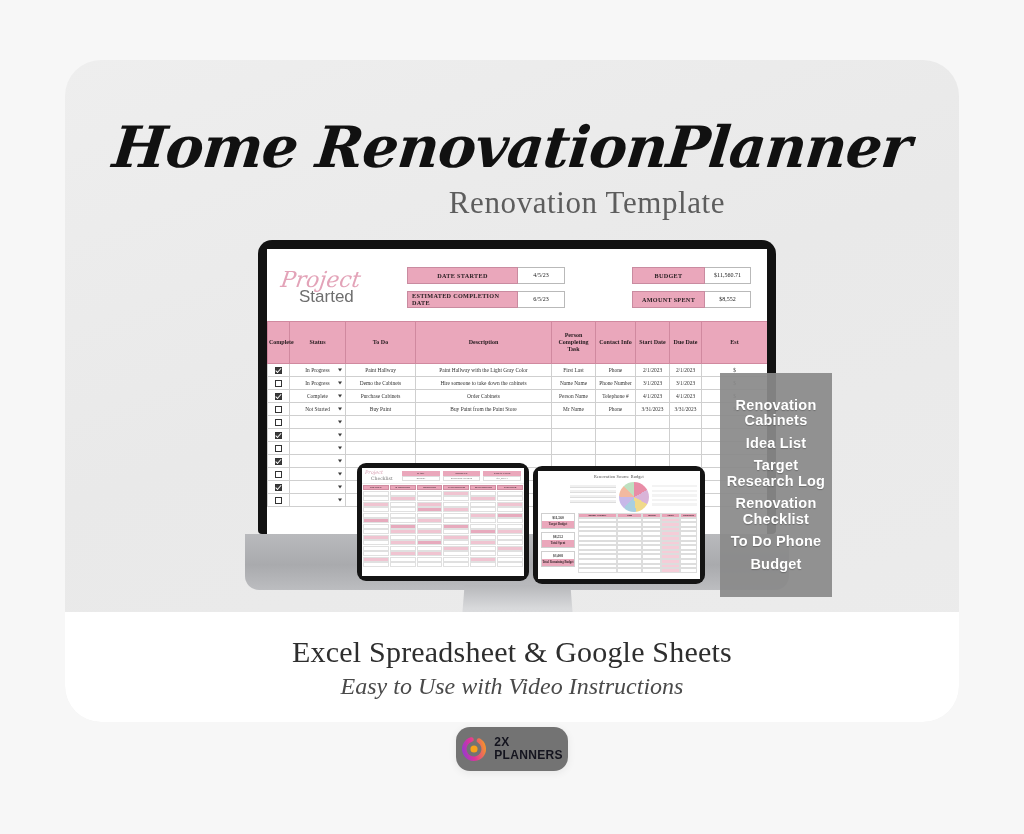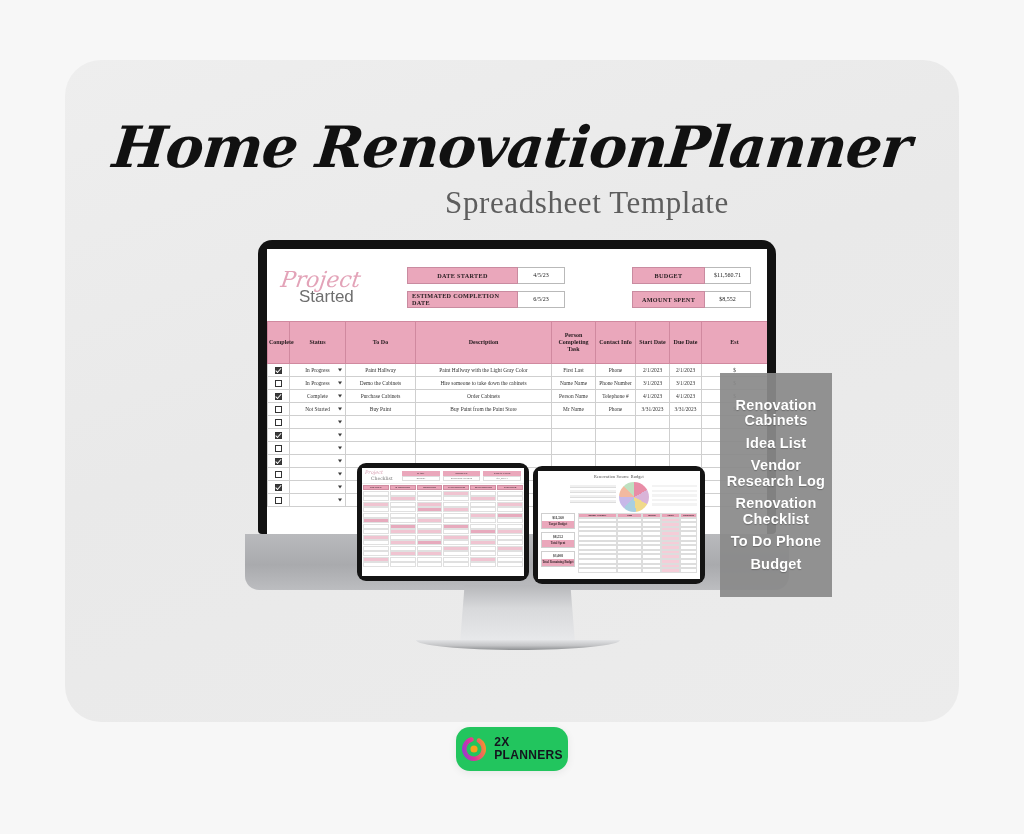--- a/index.html
+++ b/index.html
@@ -397,21 +397,21 @@
     color: #4a4a4a;
   }
 
   
   .badge {
     position: absolute;
     left: 456px;
     top: 727px;
     width: 112px;
     height: 44px;
-    background: #22c55e;
+    background: #737373;
     border-radius: 14px;
     display: flex;
     align-items: center;
     justify-content: center;
     gap: 7px;
     box-shadow: 0 2px 8px rgba(0,0,0,.07);
   }
   .badge-ring { width: 26px; height: 26px; }
   .badge-text {
     font-family: "Liberation Sans", sans-serif;
@@ -422,21 +422,21 @@
   .badge-text .t1 { font-size: 12px; letter-spacing: .3px; display:block; }
   .badge-text .t2 { font-size: 12px; letter-spacing: .3px; display:block; }
 </style>
 </head>
 <body>
 
 <div class="card">
 
   <div class="title-block">
     <div class="title-script">Home RenovationPlanner</div>
-    <div class="title-sub">Spreadsheet Template</div>
+    <div class="title-sub">Renovation Template</div>
   </div>
 
   <div class="monitor">
     <div class="monitor-bezel">
       <div class="monitor-screen">
 
         <div class="sheet-top">
           <div class="sheet-logo">
             <span class="l1">Project</span>
             <span class="l2">Started</span>
@@ -891,26 +891,30 @@
               <div></div>
             </div>
         </div>
       </div>
     </div>
   </div>
 
   <div class="nav-overlay">
     <div class="nav-item">Renovation Cabinets</div>
     <div class="nav-item">Idea List</div>
-    <div class="nav-item">Vendor Research Log</div>
+    <div class="nav-item">Target Research Log</div>
     <div class="nav-item">Renovation Checklist</div>
     <div class="nav-item">To Do Phone</div>
     <div class="nav-item">Budget</div>
   </div>
 
+  <div class="band">
+    <div class="band-main">Excel Spreadsheet &amp; Google Sheets</div>
+    <div class="band-sub">Easy to Use with Video Instructions</div>
+  </div>
 
 </div>
 
 <div class="badge">
   <svg class="badge-ring" viewBox="0 0 40 40">
     <defs>
       <linearGradient id="g1" x1="0%" y1="0%" x2="100%" y2="100%">
         <stop offset="0%" stop-color="#8b3bd6"></stop>
         <stop offset="45%" stop-color="#e0339a"></stop>
         <stop offset="100%" stop-color="#f7a21b"></stop>

